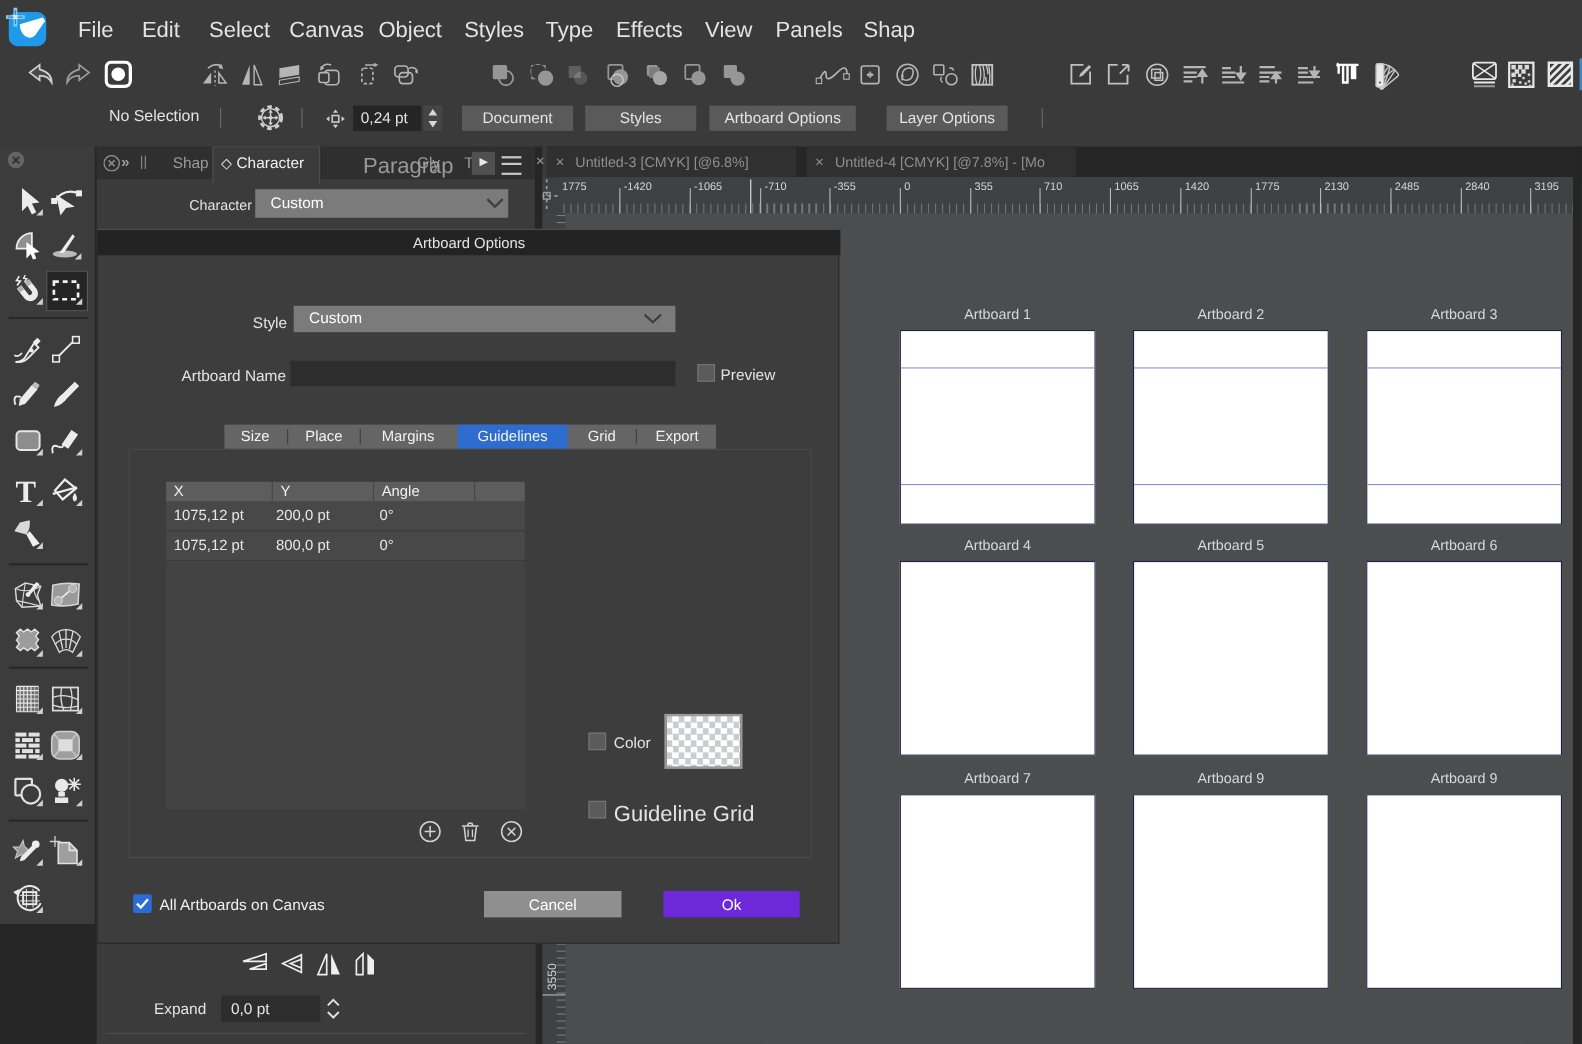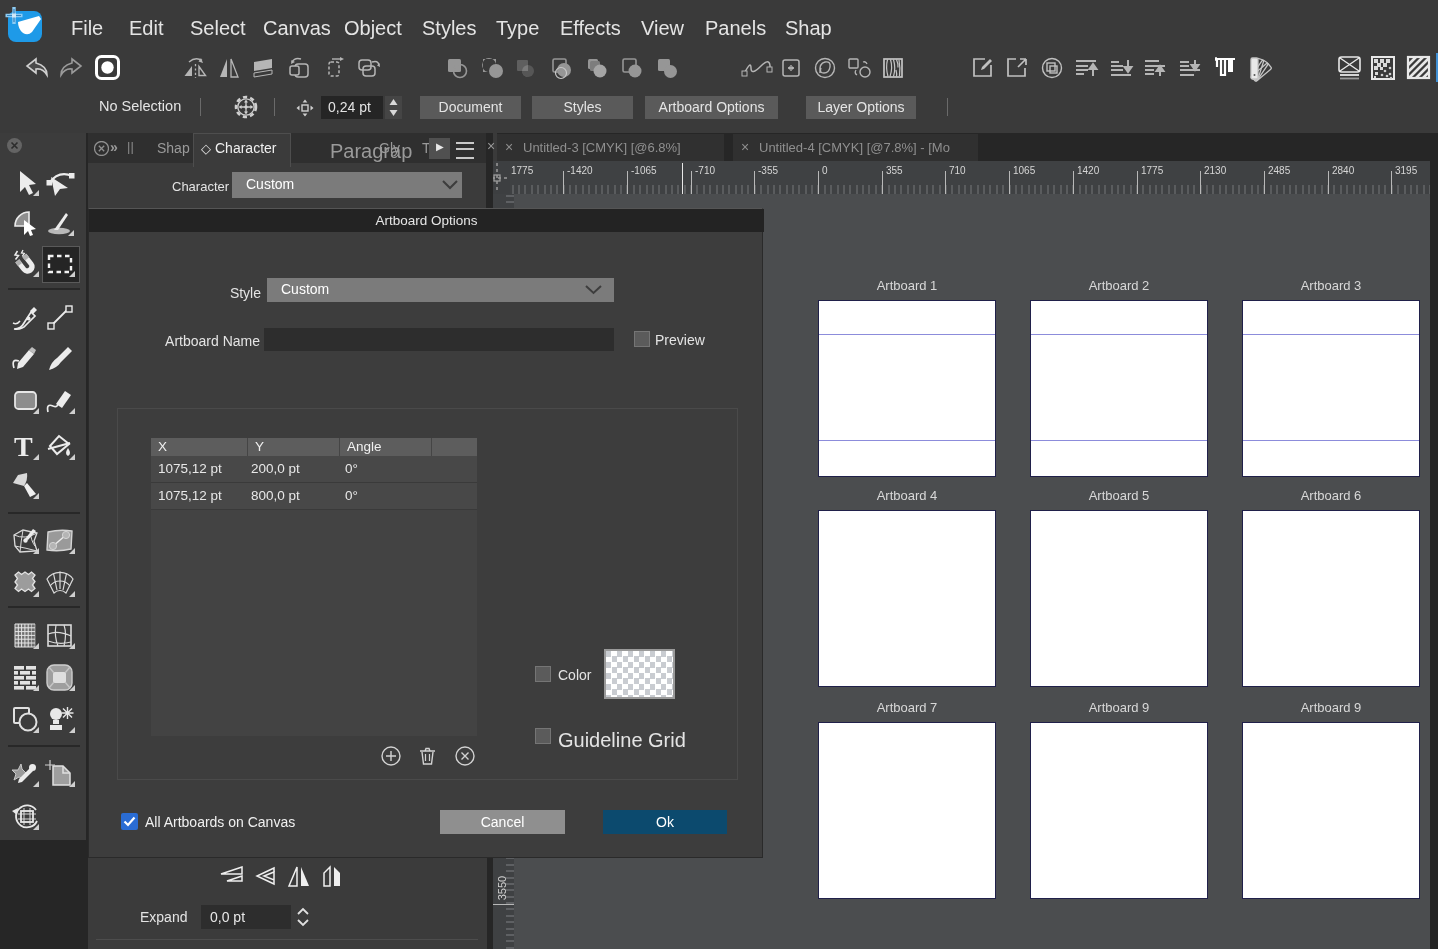--- a/index.html
+++ b/index.html
@@ -622,20 +622,32 @@
     <svg class="abs" style="left:318px;top:7px;" width="17" height="10" viewBox="0 0 17 10">
       <path d="M1 1 L8.5 8 L16 1" fill="none" stroke="#3d3d3d" stroke-width="2"></path>
     </svg>
   </div>
 
   <span class="abs" style="left:40px;top:124px;width:131px;text-align:right;color:#e4e4e4;font-size:14px;">Artboard Name</span>
   <div class="abs" style="left:175px;top:119px;width:350px;height:23px;background:#2d2d2d;"></div>
   <div class="abs" style="left:545px;top:122px;width:16px;height:16px;background:#5b5b5b;border:1px solid #757575;box-sizing:border-box;"></div>
   <span class="abs" style="left:566px;top:123px;color:#e4e4e4;font-size:14px;">Preview</span>
 
+  <div class="abs" style="left:115px;top:177px;width:447px;height:22px;background:#656565;color:#f2f2f2;font-size:13.5px;">
+    <span class="abs" style="left:0;top:3px;width:56px;text-align:center;">Size</span>
+    <div class="abs" style="left:57px;top:4px;width:1px;height:14px;background:#3e3e3e;"></div>
+    <span class="abs" style="left:59px;top:3px;width:63px;text-align:center;">Place</span>
+    <div class="abs" style="left:123px;top:4px;width:1px;height:14px;background:#3e3e3e;"></div>
+    <span class="abs" style="left:124px;top:3px;width:86px;text-align:center;">Margins</span>
+    <div class="abs" style="left:212px;top:0;width:100px;height:22px;background:#2e6ccd;"></div>
+    <span class="abs" style="left:212px;top:3px;width:100px;text-align:center;">Guidelines</span>
+    <span class="abs" style="left:313px;top:3px;width:60px;text-align:center;">Grid</span>
+    <div class="abs" style="left:374px;top:4px;width:1px;height:14px;background:#3e3e3e;"></div>
+    <span class="abs" style="left:376px;top:3px;width:71px;text-align:center;">Export</span>
+  </div>
 
   <div class="abs" style="left:28px;top:199px;width:621px;height:372px;border:1px solid #4a4a4a;box-sizing:border-box;"></div>
 
   <div class="abs" style="left:62px;top:229px;width:326px;height:298px;background:#434343;">
     <div class="abs" style="left:0;top:0;width:326px;height:18px;background:#5d5d5d;color:#f0f0f0;font-size:13.5px;">
       <span class="abs" style="left:7px;top:1px;">X</span>
       <span class="abs" style="left:104px;top:1px;">Y</span>
       <span class="abs" style="left:196px;top:1px;">Angle</span>
       <div class="abs" style="left:96px;top:0;width:1px;height:18px;background:#454545;"></div>
       <div class="abs" style="left:188px;top:0;width:1px;height:18px;background:#454545;"></div>
@@ -674,14 +686,14 @@
   <div class="abs" style="left:446px;top:519px;width:16px;height:16px;background:#5b5b5b;border:1px solid #757575;box-sizing:border-box;"></div>
   <span class="abs" style="left:469px;top:520px;color:#e4e4e4;font-size:20px;">Guideline Grid</span>
 
   <div class="abs" style="left:32px;top:604px;width:17px;height:17px;background:#2a6cd3;border-radius:2px;">
     <svg width="17" height="17" viewBox="0 0 17 17">
         <path d="M3.5 8.5 L7 12 L13.5 4.5" fill="none" stroke="#ffffff" stroke-width="2.2"></path>
       </svg>
   </div>
   <span class="abs" style="left:56px;top:605px;color:#f0f0f0;font-size:14px;">All Artboards on Canvas</span>
   <div class="abs" style="left:351px;top:601px;width:125px;height:24px;background:#8f8f8f;color:#ffffff;font-size:14px;text-align:center;line-height:24px;">Cancel</div>
-  <div class="abs" style="left:514px;top:601px;width:124px;height:24px;background:#0c4a6e;color:#ffffff;font-size:14px;text-align:center;line-height:24px;">Ok</div>
+  <div class="abs" style="left:514px;top:601px;width:124px;height:24px;background:#6d28d9;color:#ffffff;font-size:14px;text-align:center;line-height:24px;">Ok</div>
 </div>
 
 </body></html>

